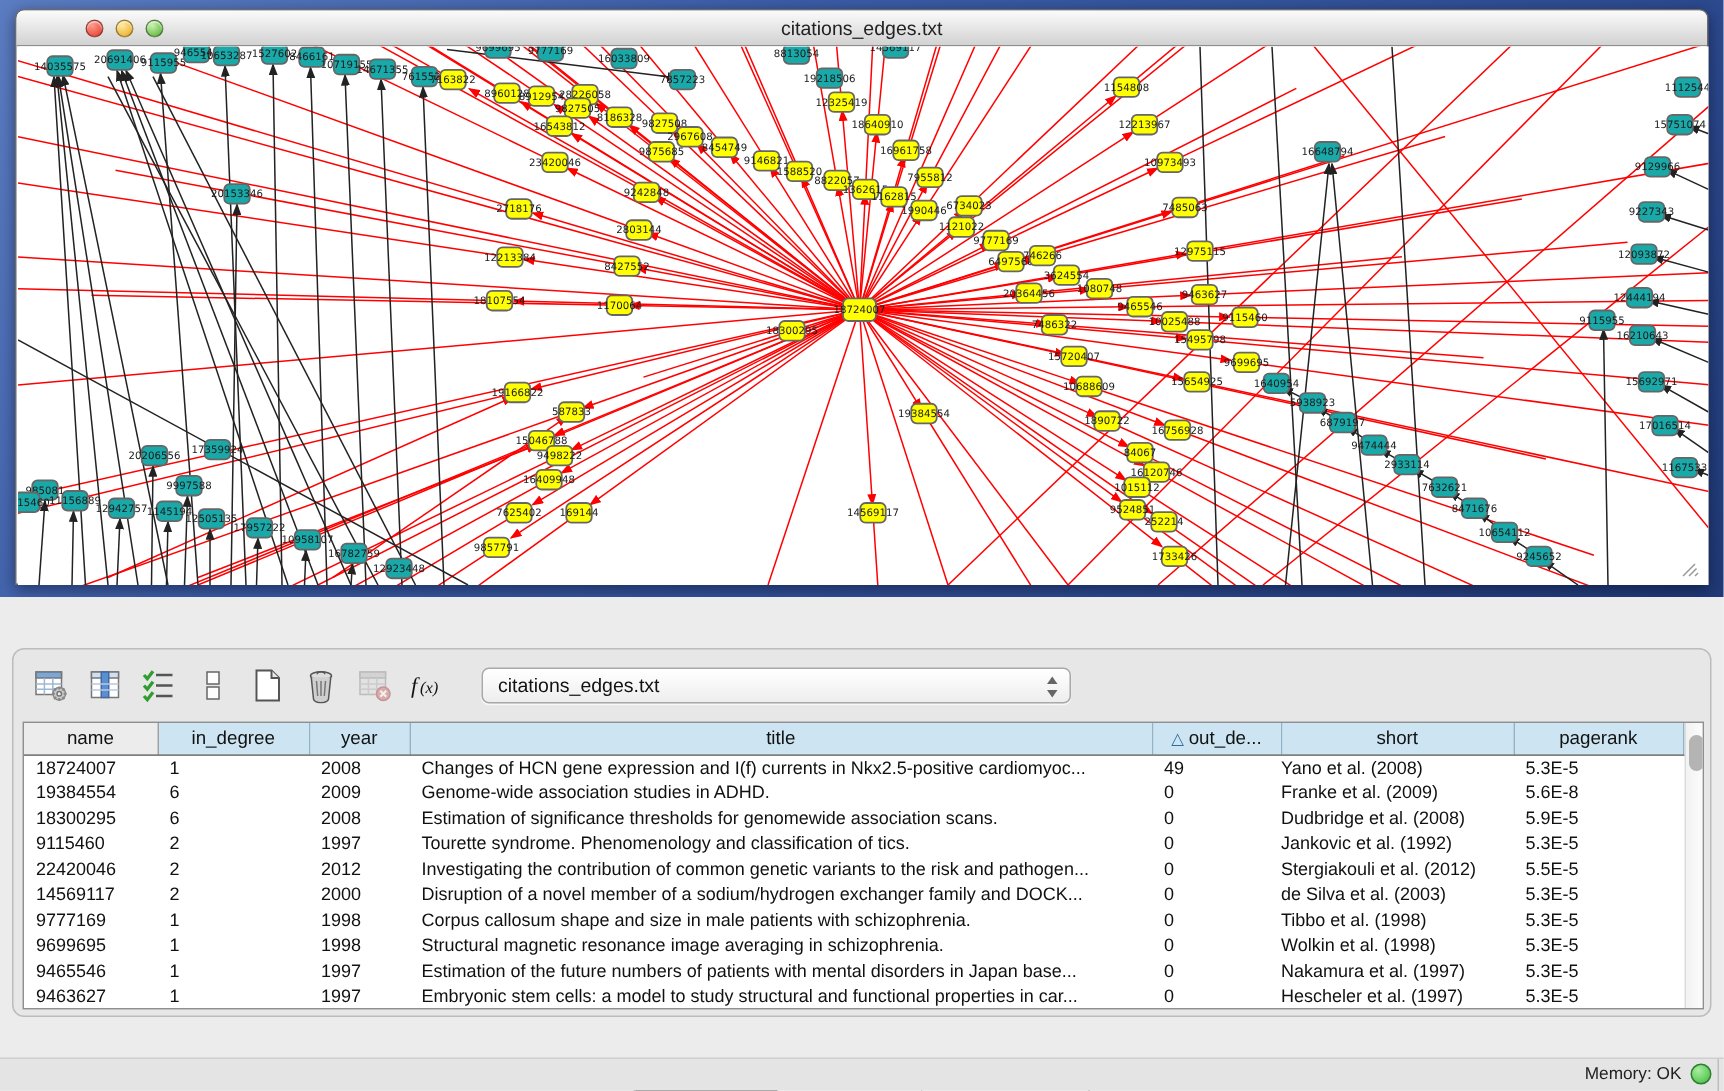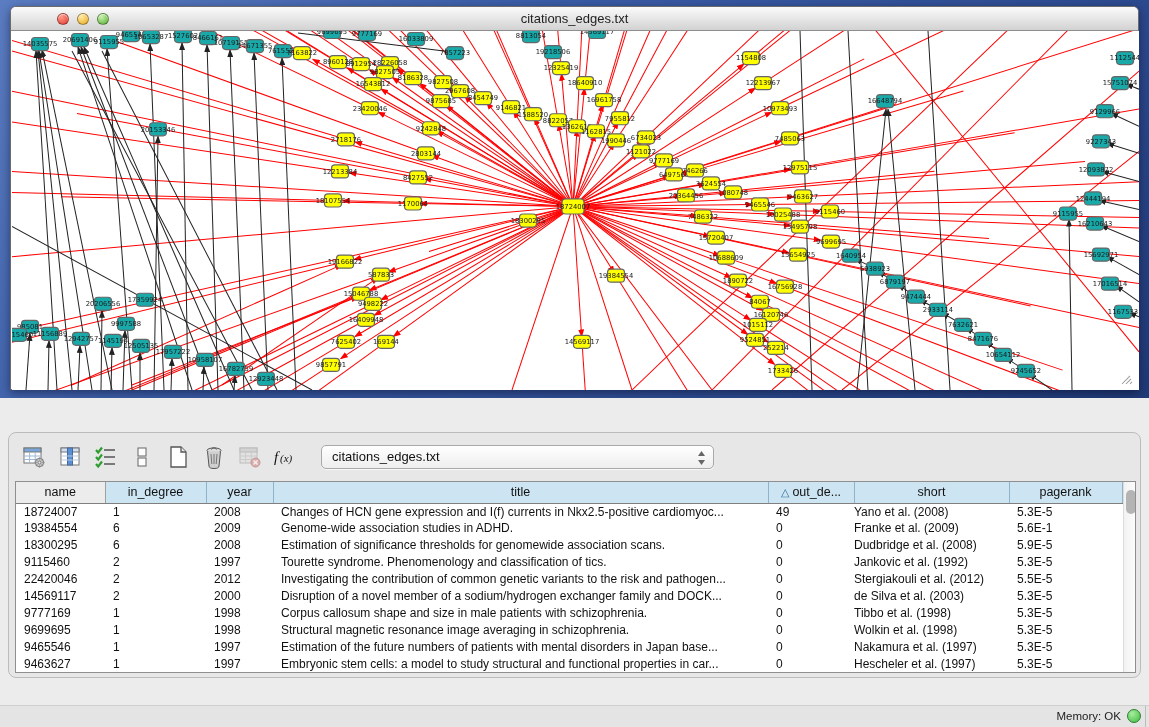--- a/index.html
+++ b/index.html
@@ -670,21 +670,21 @@
               <td class="c-short">Yano et al. (2008)</td>
               <td>5.3E-5</td>
             </tr>
             <tr>
               <td>19384554</td>
               <td>6</td>
               <td>2009</td>
               <td>Genome-wide association studies in ADHD.</td>
               <td>0</td>
               <td class="c-short">Franke et al. (2009)</td>
-              <td>5.6E-1</td>
+              <td>5.6E-8</td>
             </tr>
             <tr>
               <td>18300295</td>
               <td>6</td>
               <td>2008</td>
               <td>Estimation of significance thresholds for genomewide association scans.</td>
               <td>0</td>
               <td class="c-short">Dudbridge et al. (2008)</td>
               <td>5.9E-5</td>
             </tr>

